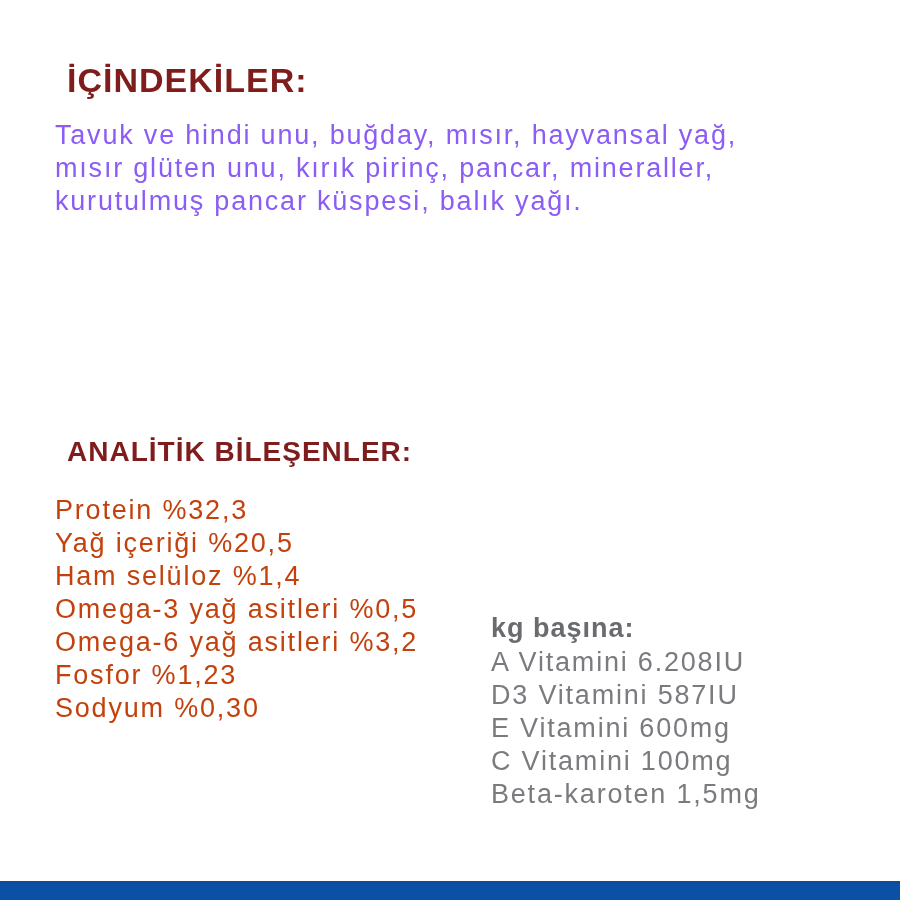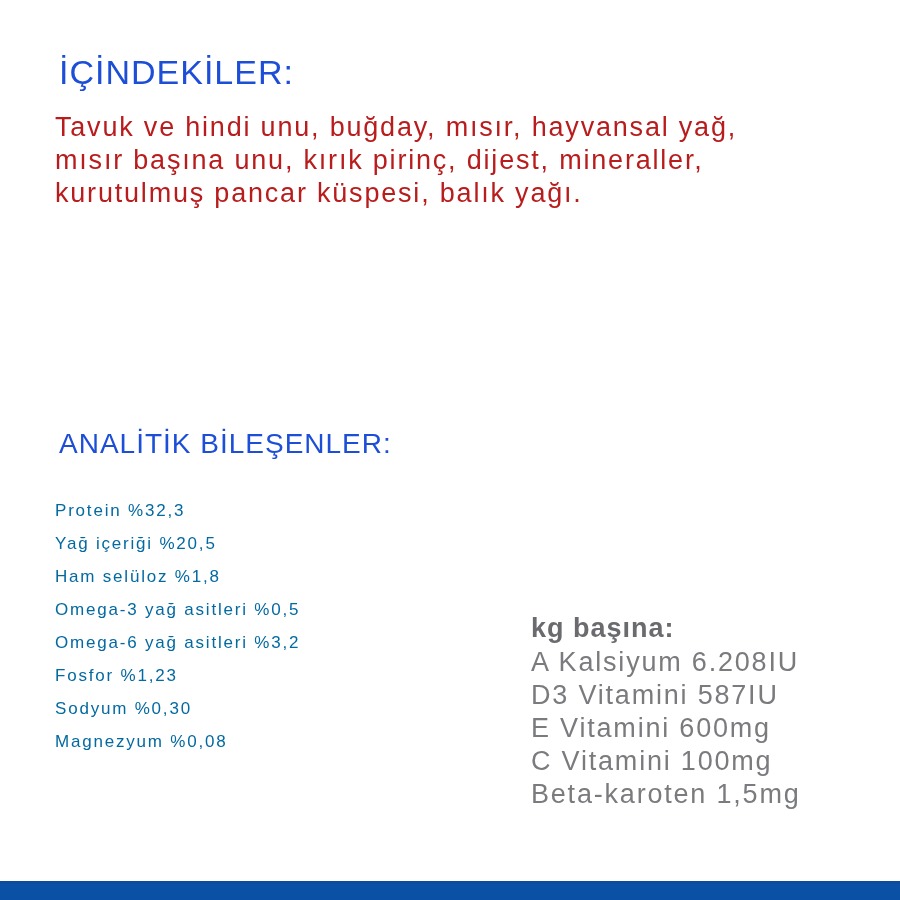--- a/index.html
+++ b/index.html
@@ -9,62 +9,62 @@
   }
   .page {
     position: relative;
     width: 900px;
     height: 900px;
     background: #ffffff;
     overflow: hidden;
     font-family: "Liberation Sans", sans-serif;
   }
   .blue-heading {
-    margin: 4px;
-    color: #1d4ed8;
-    font-weight: normal;
+    margin: 12px;
+    color: #7f1d1d;
+    font-weight: bold;
     letter-spacing: 1px;
   }
   .ingredients-section {
     position: absolute;
     top: 46px;
     left: 55px;
     right: 40px;
   }
   .ingredients-section .blue-heading {
     font-size: 34px;
     line-height: 44px;
   }
   .body-text {
     margin-top: 17px;
     font-size: 27px;
     line-height: 33px;
     letter-spacing: 1.8px;
-    color: #b91c1c;
+    color: #8b5cf6;
   }
   .analytics-section {
     position: absolute;
     top: 416px;
     left: 55px;
     right: 40px;
   }
   .analytics-section .blue-heading {
     font-size: 28px;
     line-height: 48px;
   }
   .analytic-list {
-    margin-top: 26px;
-    font-size: 17px;
+    margin-top: 18px;
+    font-size: 27px;
     line-height: 33px;
     letter-spacing: 1.8px;
-    color: #0369a1;
+    color: #c2410c;
   }
   .per-kg-col {
     position: absolute;
-    left: 476px;
+    left: 436px;
     top: 196px;
     font-size: 27px;
     line-height: 33px;
     letter-spacing: 1.8px;
     color: #7a7b7e;
   }
   .per-kg-title {
     font-weight: bold;
     color: #6a6b6e;
     letter-spacing: 1px;
@@ -83,43 +83,42 @@
 </style>
 </head>
 <body>
 
 <div class="page">
 
   <section class="ingredients-section">
     <h1 class="blue-heading">İÇİNDEKİLER:</h1>
     <div class="body-text">
         <div>Tavuk ve hindi unu, buğday, mısır, hayvansal yağ,</div>
-        <div>mısır başına unu, kırık pirinç, dijest, mineraller,</div>
+        <div>mısır glüten unu, kırık pirinç, pancar, mineraller,</div>
         <div>kurutulmuş pancar küspesi, balık yağı.</div>
       </div>
   </section>
 
   <section class="analytics-section">
     <h1 class="blue-heading">ANALİTİK BİLEŞENLER:</h1>
 
     <div class="analytic-list">
         <div>Protein %32,3</div>
         <div>Yağ içeriği %20,5</div>
-        <div>Ham selüloz %1,8</div>
+        <div>Ham selüloz %1,4</div>
         <div>Omega-3 yağ asitleri %0,5</div>
         <div>Omega-6 yağ asitleri %3,2</div>
         <div>Fosfor %1,23</div>
         <div>Sodyum %0,30</div>
-        <div>Magnezyum %0,08</div>
       </div>
 
     <div class="per-kg-col">
       <div class="per-kg-title">kg başına:</div>
       <div>
-          <div>A Kalsiyum 6.208IU</div>
+          <div>A Vitamini 6.208IU</div>
           <div>D3 Vitamini 587IU</div>
           <div>E Vitamini 600mg</div>
           <div>C Vitamini 100mg</div>
           <div>Beta-karoten 1,5mg</div>
         </div>
     </div>
   </section>
 
   <div class="bottom-bar"></div>
 

